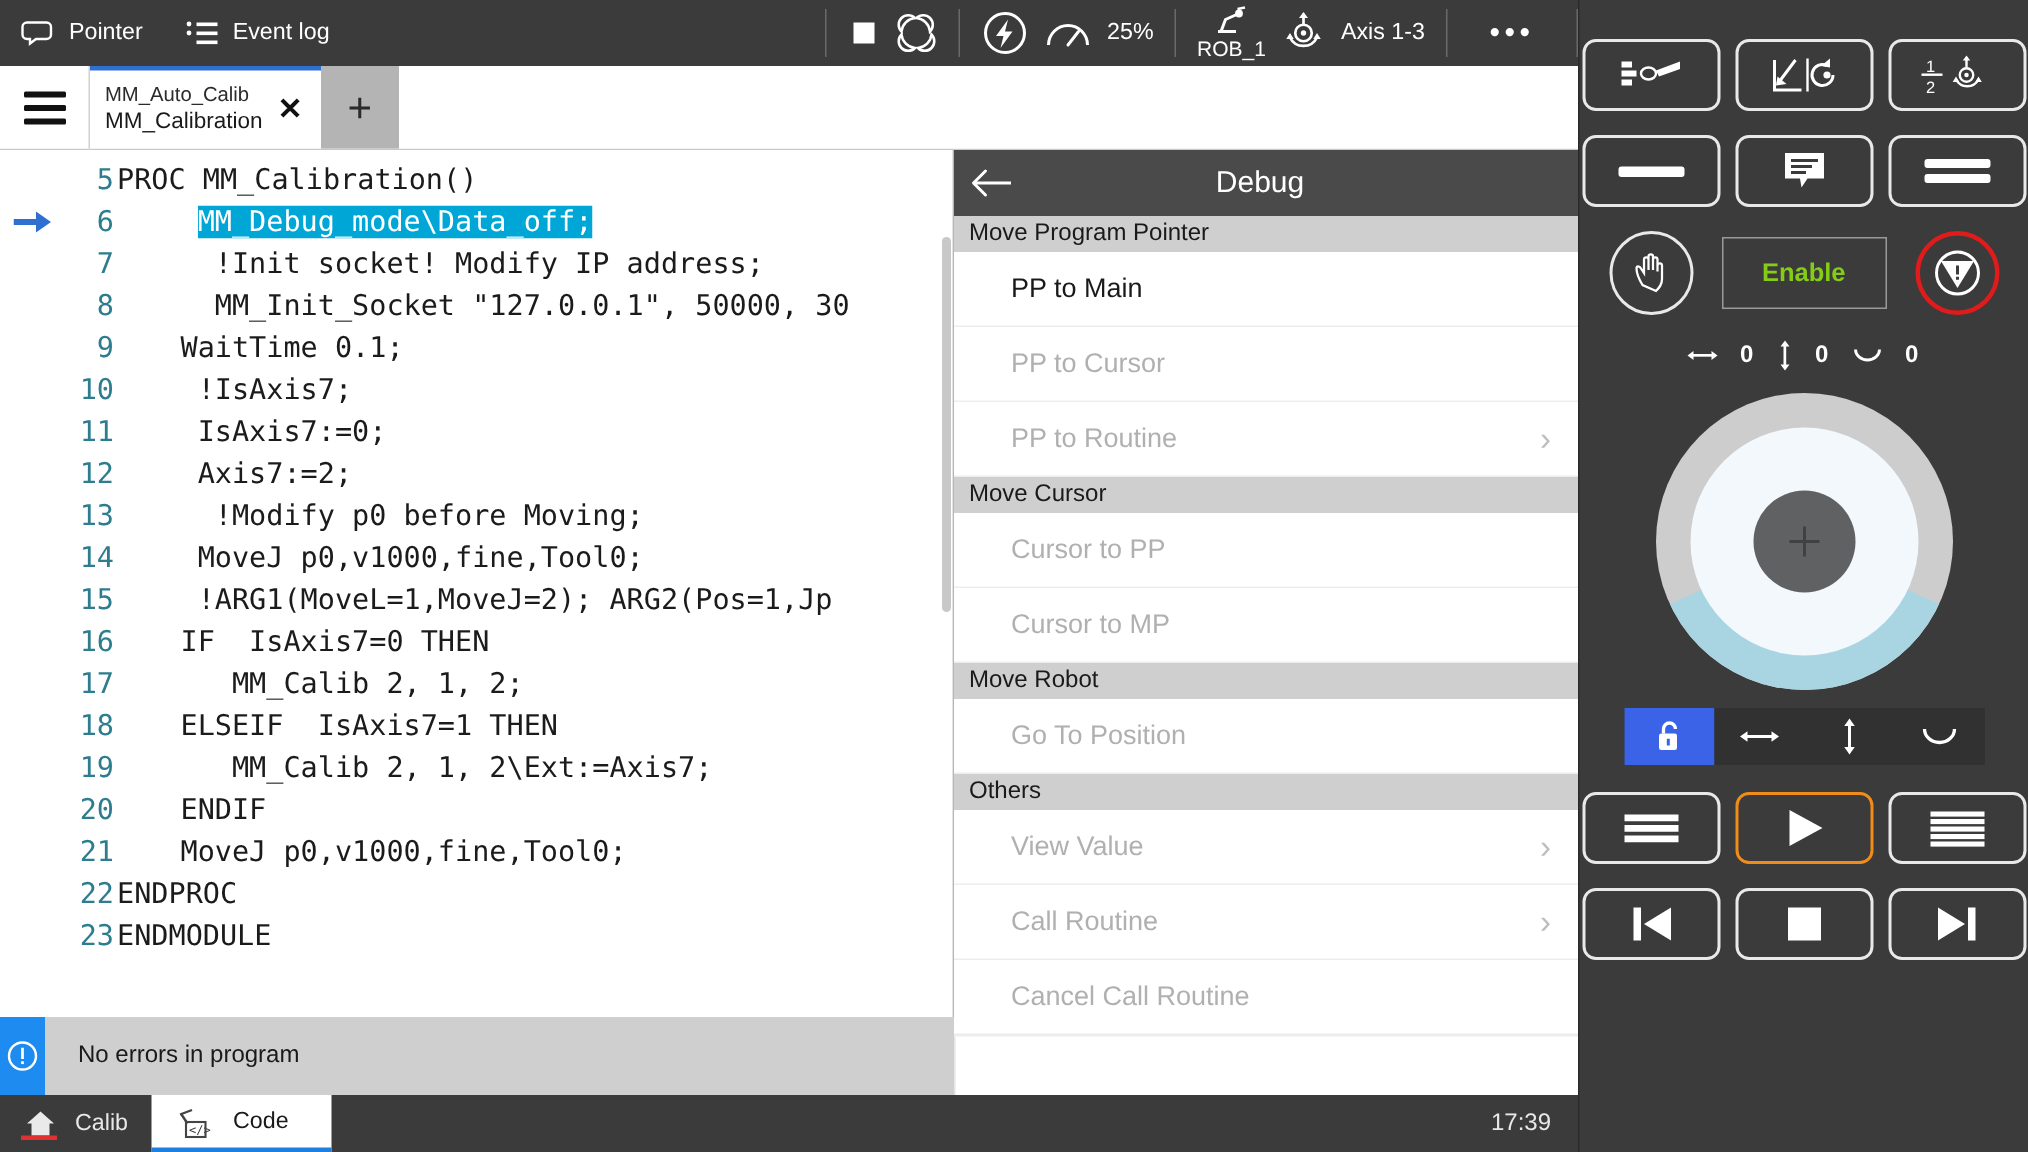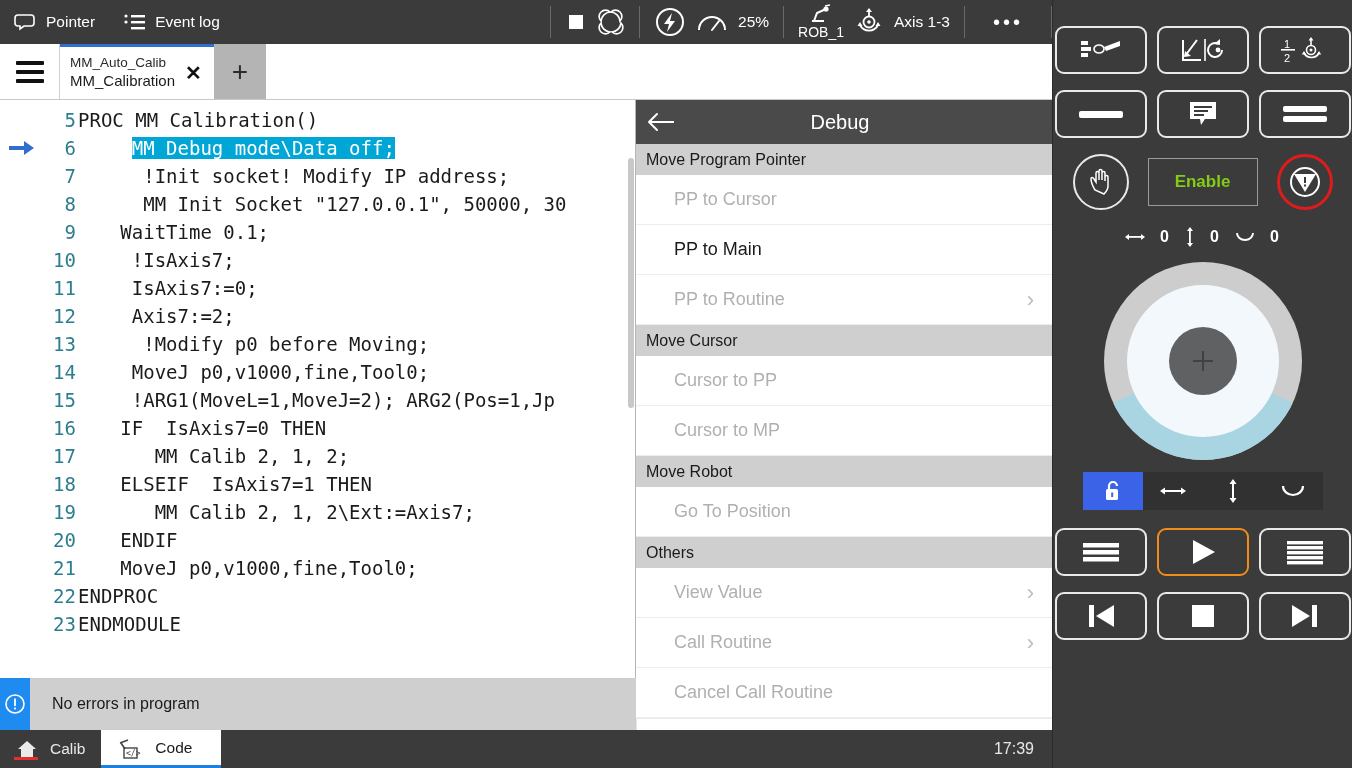--- a/index.html
+++ b/index.html
@@ -81,21 +81,21 @@
   
   #debug-panel { flex: 1; display: flex; flex-direction: column; background: #fff; min-width: 0; }
   #debug-header {
     height: 44px; background: #4a4a4a; color: #fff; display: flex; align-items: center;
     position: relative; flex: none;
   }
   #debug-back { width: 50px; display: flex; align-items: center; justify-content: center; }
   #debug-title { position: absolute; left: 0; right: 8px; text-align: center; font-size: 20px; pointer-events: none; }
   .dbg-section {
     background: #cfcfcf; color: #1a1a1a; font-size: 16px;
-    padding: 5px 10px; height: 31px; display: flex; align-items: center; flex: none;
+    padding: 5px 10px; height: 24px; display: flex; align-items: center; flex: none;
   }
   .dbg-item {
     height: 50px; display: flex; align-items: center; padding: 0 18px 0 38px;
     border-bottom: 1px solid #ededed; font-size: 18px; background: #fff; flex: none;
     position: relative;
   }
   .dbg-item.enabled { color: #1a1a1a; }
   .dbg-item.disabled { color: #b0b0b0; }
   .dbg-item .chev { margin-left: auto; font-size: 22px; color: #bdbdbd; font-weight: 300; }
   #dbg-filler { flex: 1; background: #fff; border-top: 1px solid #ededed; }
@@ -324,25 +324,25 @@
           <div id="debug-back">
             <svg width="30" height="22" viewBox="0 0 30 22">
               <path d="M28 11 H3" stroke="#fff" stroke-width="2" fill="none"></path>
               <path d="M11 3 L3 11 L11 19" stroke="#fff" stroke-width="2" fill="none" stroke-linecap="round" stroke-linejoin="round"></path>
             </svg>
           </div>
           <div id="debug-title">Debug</div>
         </div>
         <div id="debug-list">
             <div class="dbg-section">Move Program Pointer</div>
-            <div class="dbg-item disabled">
-              <span>PP to Cursor</span>
-            </div>
             <div class="dbg-item enabled">
               <span>PP to Main</span>
+            </div>
+            <div class="dbg-item disabled">
+              <span>PP to Cursor</span>
             </div>
             <div class="dbg-item disabled">
               <span>PP to Routine</span>
               <span class="chev">›</span>
             </div>
             <div class="dbg-section">Move Cursor</div>
             <div class="dbg-item disabled">
               <span>Cursor to PP</span>
             </div>
             <div class="dbg-item disabled">

